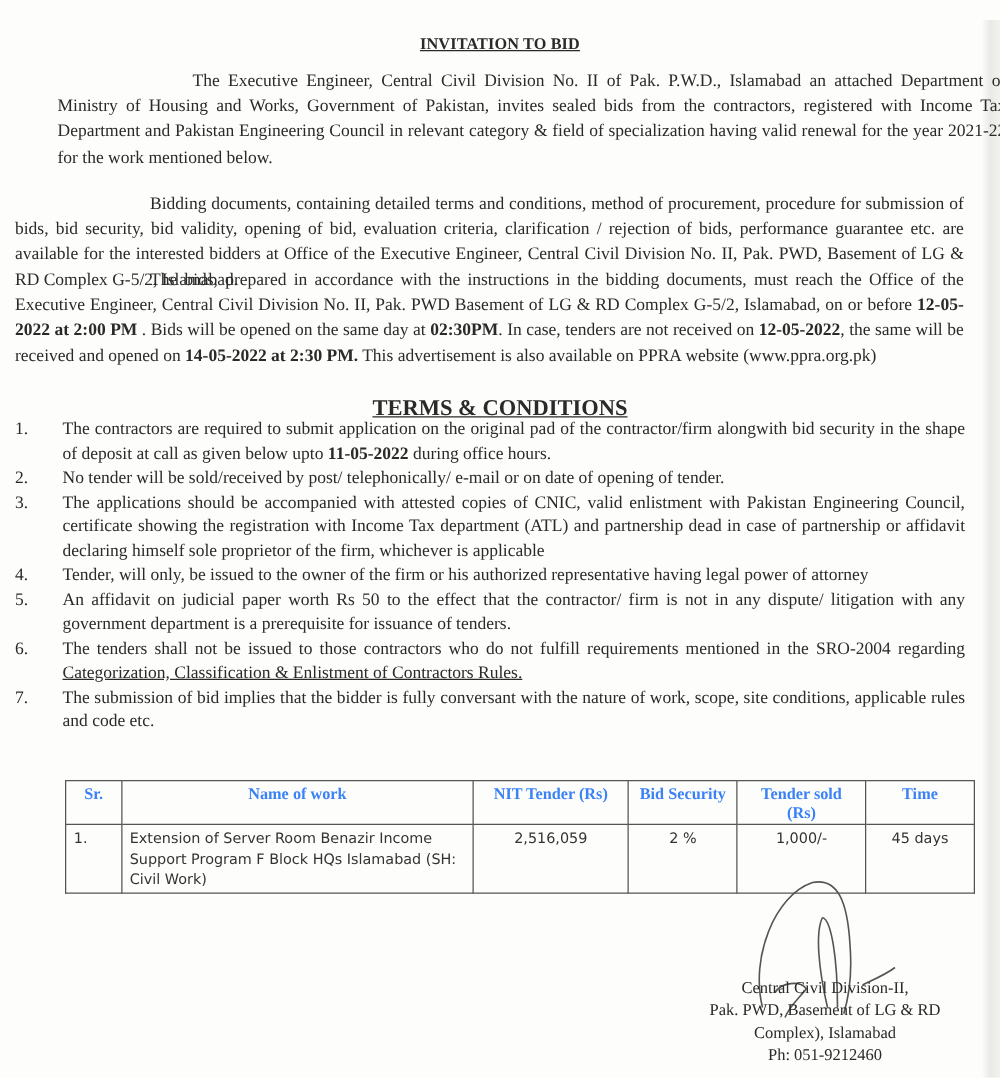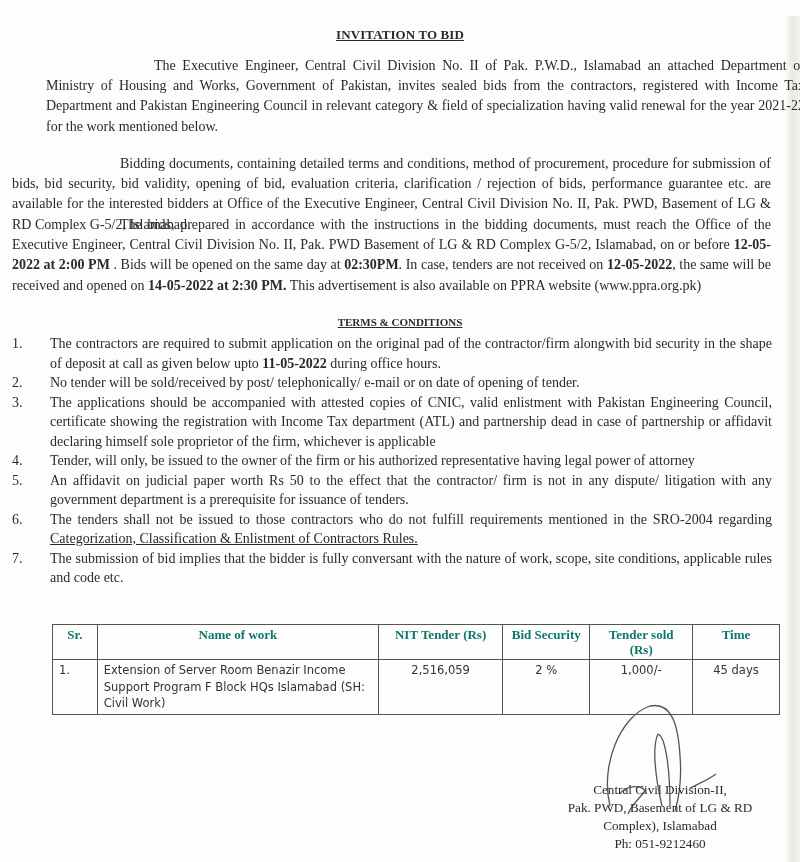--- a/index.html
+++ b/index.html
@@ -25,42 +25,42 @@
     transform-origin: left top;
   }
   .para .indent { display: inline-block; width: 108px; }
   .p1 { top: 40px; margin-left: 34px; }
   .p2 { top: 138px; }
   .p3 { top: 199px; }
   b { font-weight: bold; }
   .link { color: #2a2a2a; }
   .terms-title {
     position: absolute; top: 300px; left: 0; width: 800px; text-align: center;
-    font-size: 11px; font-weight: bold; text-decoration: underline;
+    font-size: 18px; font-weight: bold; text-decoration: underline;
   }
   ol.terms {
     position: absolute; top: 318px; left: 12px; width: 760px;
     margin: 0; padding: 0; list-style: none;
     font-size: 14px; line-height: 19.5px;
   }
   ol.terms li { position: relative; padding-left: 38px; margin-bottom: 0; text-align: justify; }
   ol.terms li .num { position: absolute; left: 0; top: 0; }
   .u { text-decoration: underline; }
 
   table.works {
     position: absolute; top: 608px; left: 52px; width: 728px;
     border-collapse: collapse;
     font-size: 13px;
   }
   table.works th, table.works td {
     border: 1.3px solid #555; padding: 2px 6px; vertical-align: top;
   }
   table.works th {
     font-family: "Liberation Serif", serif; font-weight: bold; text-align: center;
-    line-height: 15px; height: 30px; color: #0f766e;
+    line-height: 15px; height: 30px; color: #3b82f6;
   }
   table.works td {
     font-family: "DejaVu Sans", sans-serif; font-size: 11.5px; line-height: 16.5px; color: #333;
     height: 50px;
   }
   table.works td.c { text-align: center; }
   .col-sr { width: 34px; }
   .col-name { width: 296px; }
   .col-nit { width: 118px; }
   .col-bid { width: 78px; }

